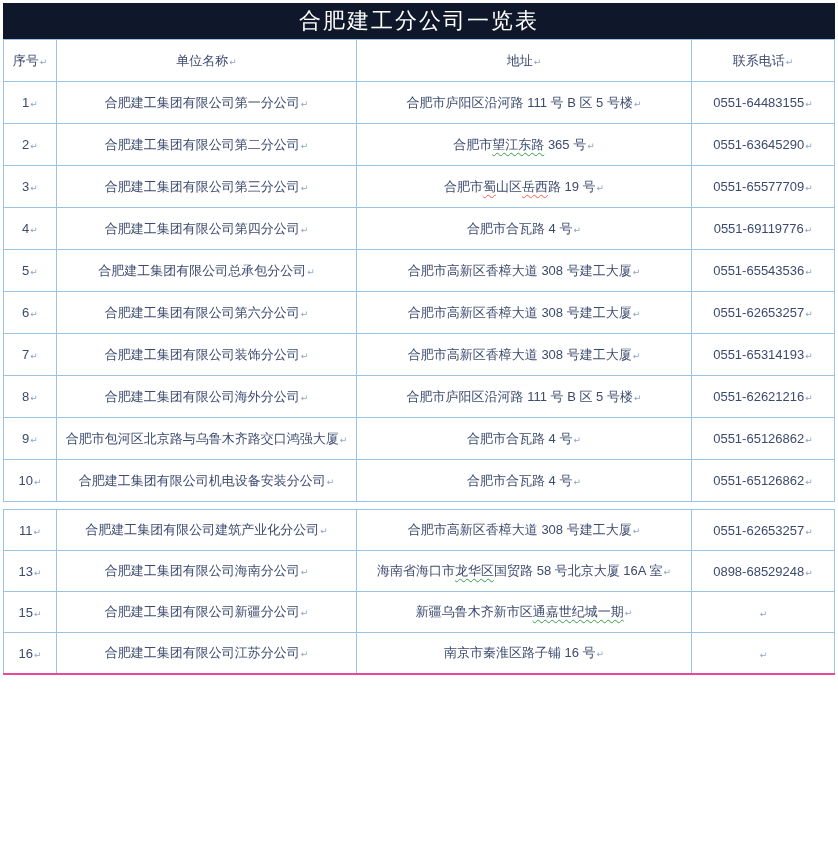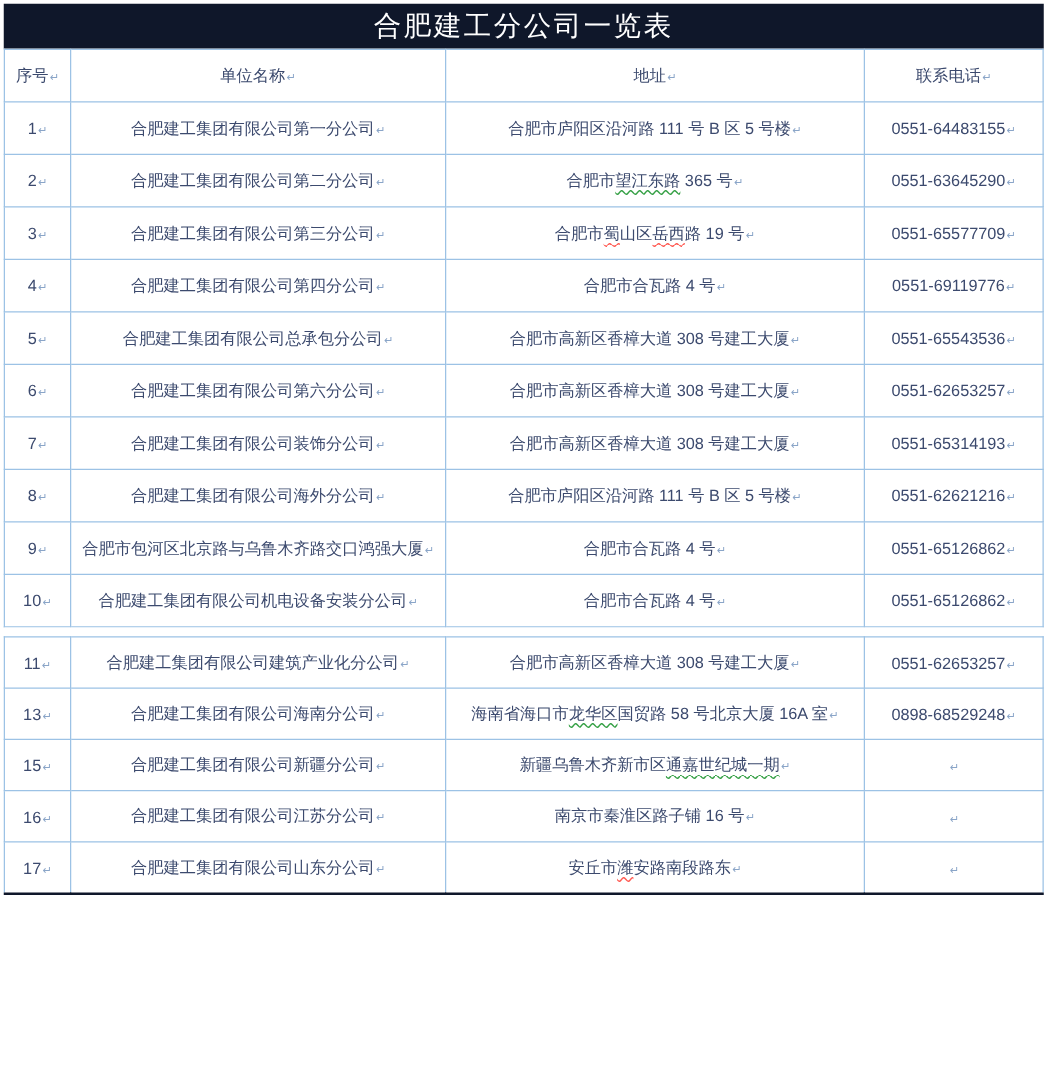--- a/index.html
+++ b/index.html
@@ -17,21 +17,21 @@
   table{border-collapse:collapse;table-layout:fixed;width:832px;background:#ffffff;}
   th,td{
     border:1px solid #9cc2e5;
     text-align:center;vertical-align:middle;
     color:#3c4a6e;font-size:13px;padding:0 2px;
     overflow:hidden;white-space:nowrap;
   }
   th{font-weight:normal;height:41px;}
   table.t1 td{height:41px;}
   table.t2 td{height:40px;}
-  table.t2{border-bottom:2px solid #0f172a;}
+  table.t2{border-bottom:2px solid #ec4899;}
   .gap{height:7px;background:#ffffff;}
   .eol{color:#8aa5c8;font-size:9px;margin-left:1px;vertical-align:baseline;}
   .sq-red{
     text-decoration:underline;text-decoration-style:wavy;
     text-decoration-color:#ff5a52;text-decoration-thickness:1px;
     text-underline-offset:3px;text-decoration-skip-ink:none;
   }
   .sq-green{
     text-decoration:underline;text-decoration-style:wavy;
     text-decoration-color:#35a045;text-decoration-thickness:1px;
@@ -150,21 +150,15 @@
           <td><span>合肥建工集团有限公司新疆分公司</span><span class="eol">↵</span></td>
           <td><span>新疆乌鲁木齐新市区</span><span class="sq-green">通嘉世纪城一期</span><span class="eol">↵</span></td>
           <td><span class="eol">↵</span></td>
         </tr>
         <tr>
           <td><span>16</span><span class="eol">↵</span></td>
           <td><span>合肥建工集团有限公司江苏分公司</span><span class="eol">↵</span></td>
           <td><span>南京市秦淮区路子铺 16 号</span><span class="eol">↵</span></td>
           <td><span class="eol">↵</span></td>
         </tr>
-        <tr>
-          <td><span>17</span><span class="eol">↵</span></td>
-          <td><span>合肥建工集团有限公司山东分公司</span><span class="eol">↵</span></td>
-          <td><span>安丘市</span><span class="sq-red">潍</span><span>安路南段路东</span><span class="eol">↵</span></td>
-          <td><span class="eol">↵</span></td>
-        </tr>
       </tbody>
   </table>
 </div>
 
 </body></html>

